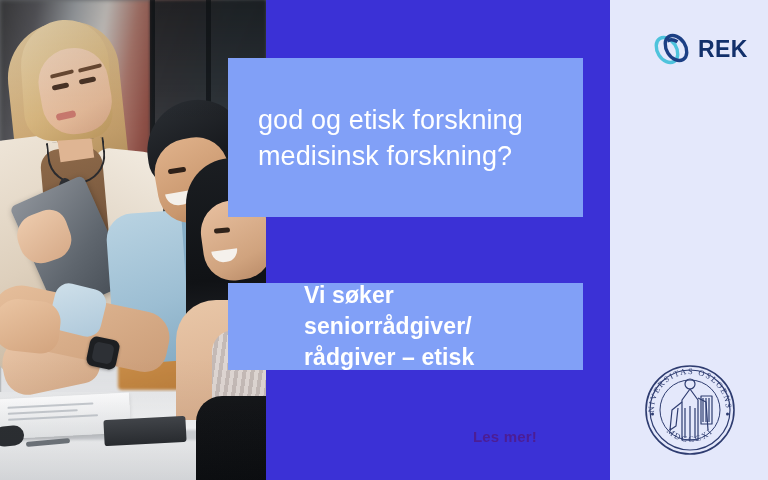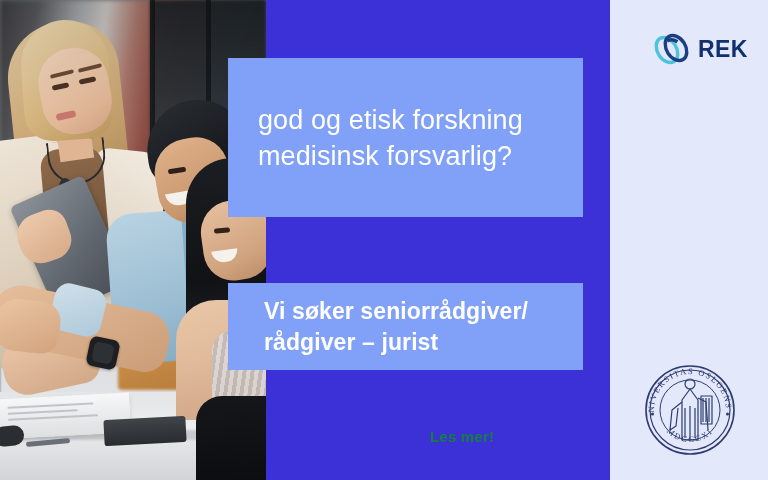--- a/index.html
+++ b/index.html
@@ -260,21 +260,21 @@
     background:#3b31d6;
   }
 
   
   .tbox {
     position:absolute;
     background:#81a0f7;
     display:flex; align-items:center;
   }
   #headline-box { left:228px; top:58px;  width:355px; height:159px; }
-  #job-box      { left:228px; top:283px; width:355px; height:87px;  }
+  #job-box      { left:228px; top:283px; width:355px; height:87px;padding-left:40px;  }
 
   .headline-text {
     color:#ffffff;
     font-size:27px;
     line-height:36px;
     font-weight:400;
     padding:0 30px;
     letter-spacing:.1px;
   }
   .job-text {
@@ -282,22 +282,22 @@
     font-size:23px;
     line-height:31px;
     font-weight:bold;
     padding:0 36px;
     letter-spacing:.1px;
   }
 
   
   #cta {
     position:absolute; left:430px; top:428px;
-    width:150px; text-align:left;
-    color:#15803d; font-size:15px; font-weight:bold;
+    width:150px; text-align:center;
+    color:#4c1d95; font-size:15px; font-weight:bold;
     letter-spacing:.2px;
   }
 
   
   #rightpanel {
     position:absolute; left:610px; top:0;
     width:158px; height:466px;
     background:#e4e8fb;
   }
   #rek-logo {
@@ -379,28 +379,28 @@
     <div class="ph pen"></div>
 
     <div class="ph photo-shade"></div>
   </div>
 
   <div id="purple"></div>
 
   <div class="tbox" id="headline-box">
     <div class="headline-text">
       <div>god og etisk forskning</div>
-      <div>medisinsk forsvarlig?</div>
+      <div>medisinsk forskning?</div>
     </div>
   </div>
 
   <div class="tbox" id="job-box">
     <div class="job-text">
       <div>Vi søker seniorrådgiver/</div>
-      <div>rådgiver – jurist</div>
+      <div>rådgiver – etisk</div>
     </div>
   </div>
 
   <div id="cta">Les mer!</div>
 
   <div id="rightpanel">
 
     <div id="rek-logo">
       <svg width="44" height="44" viewBox="0 0 44 44">
         <ellipse cx="17" cy="23" rx="9.5" ry="13.5" transform="rotate(-32 17 23)" fill="none" stroke="#4ec3dc" stroke-width="3.4"></ellipse>

